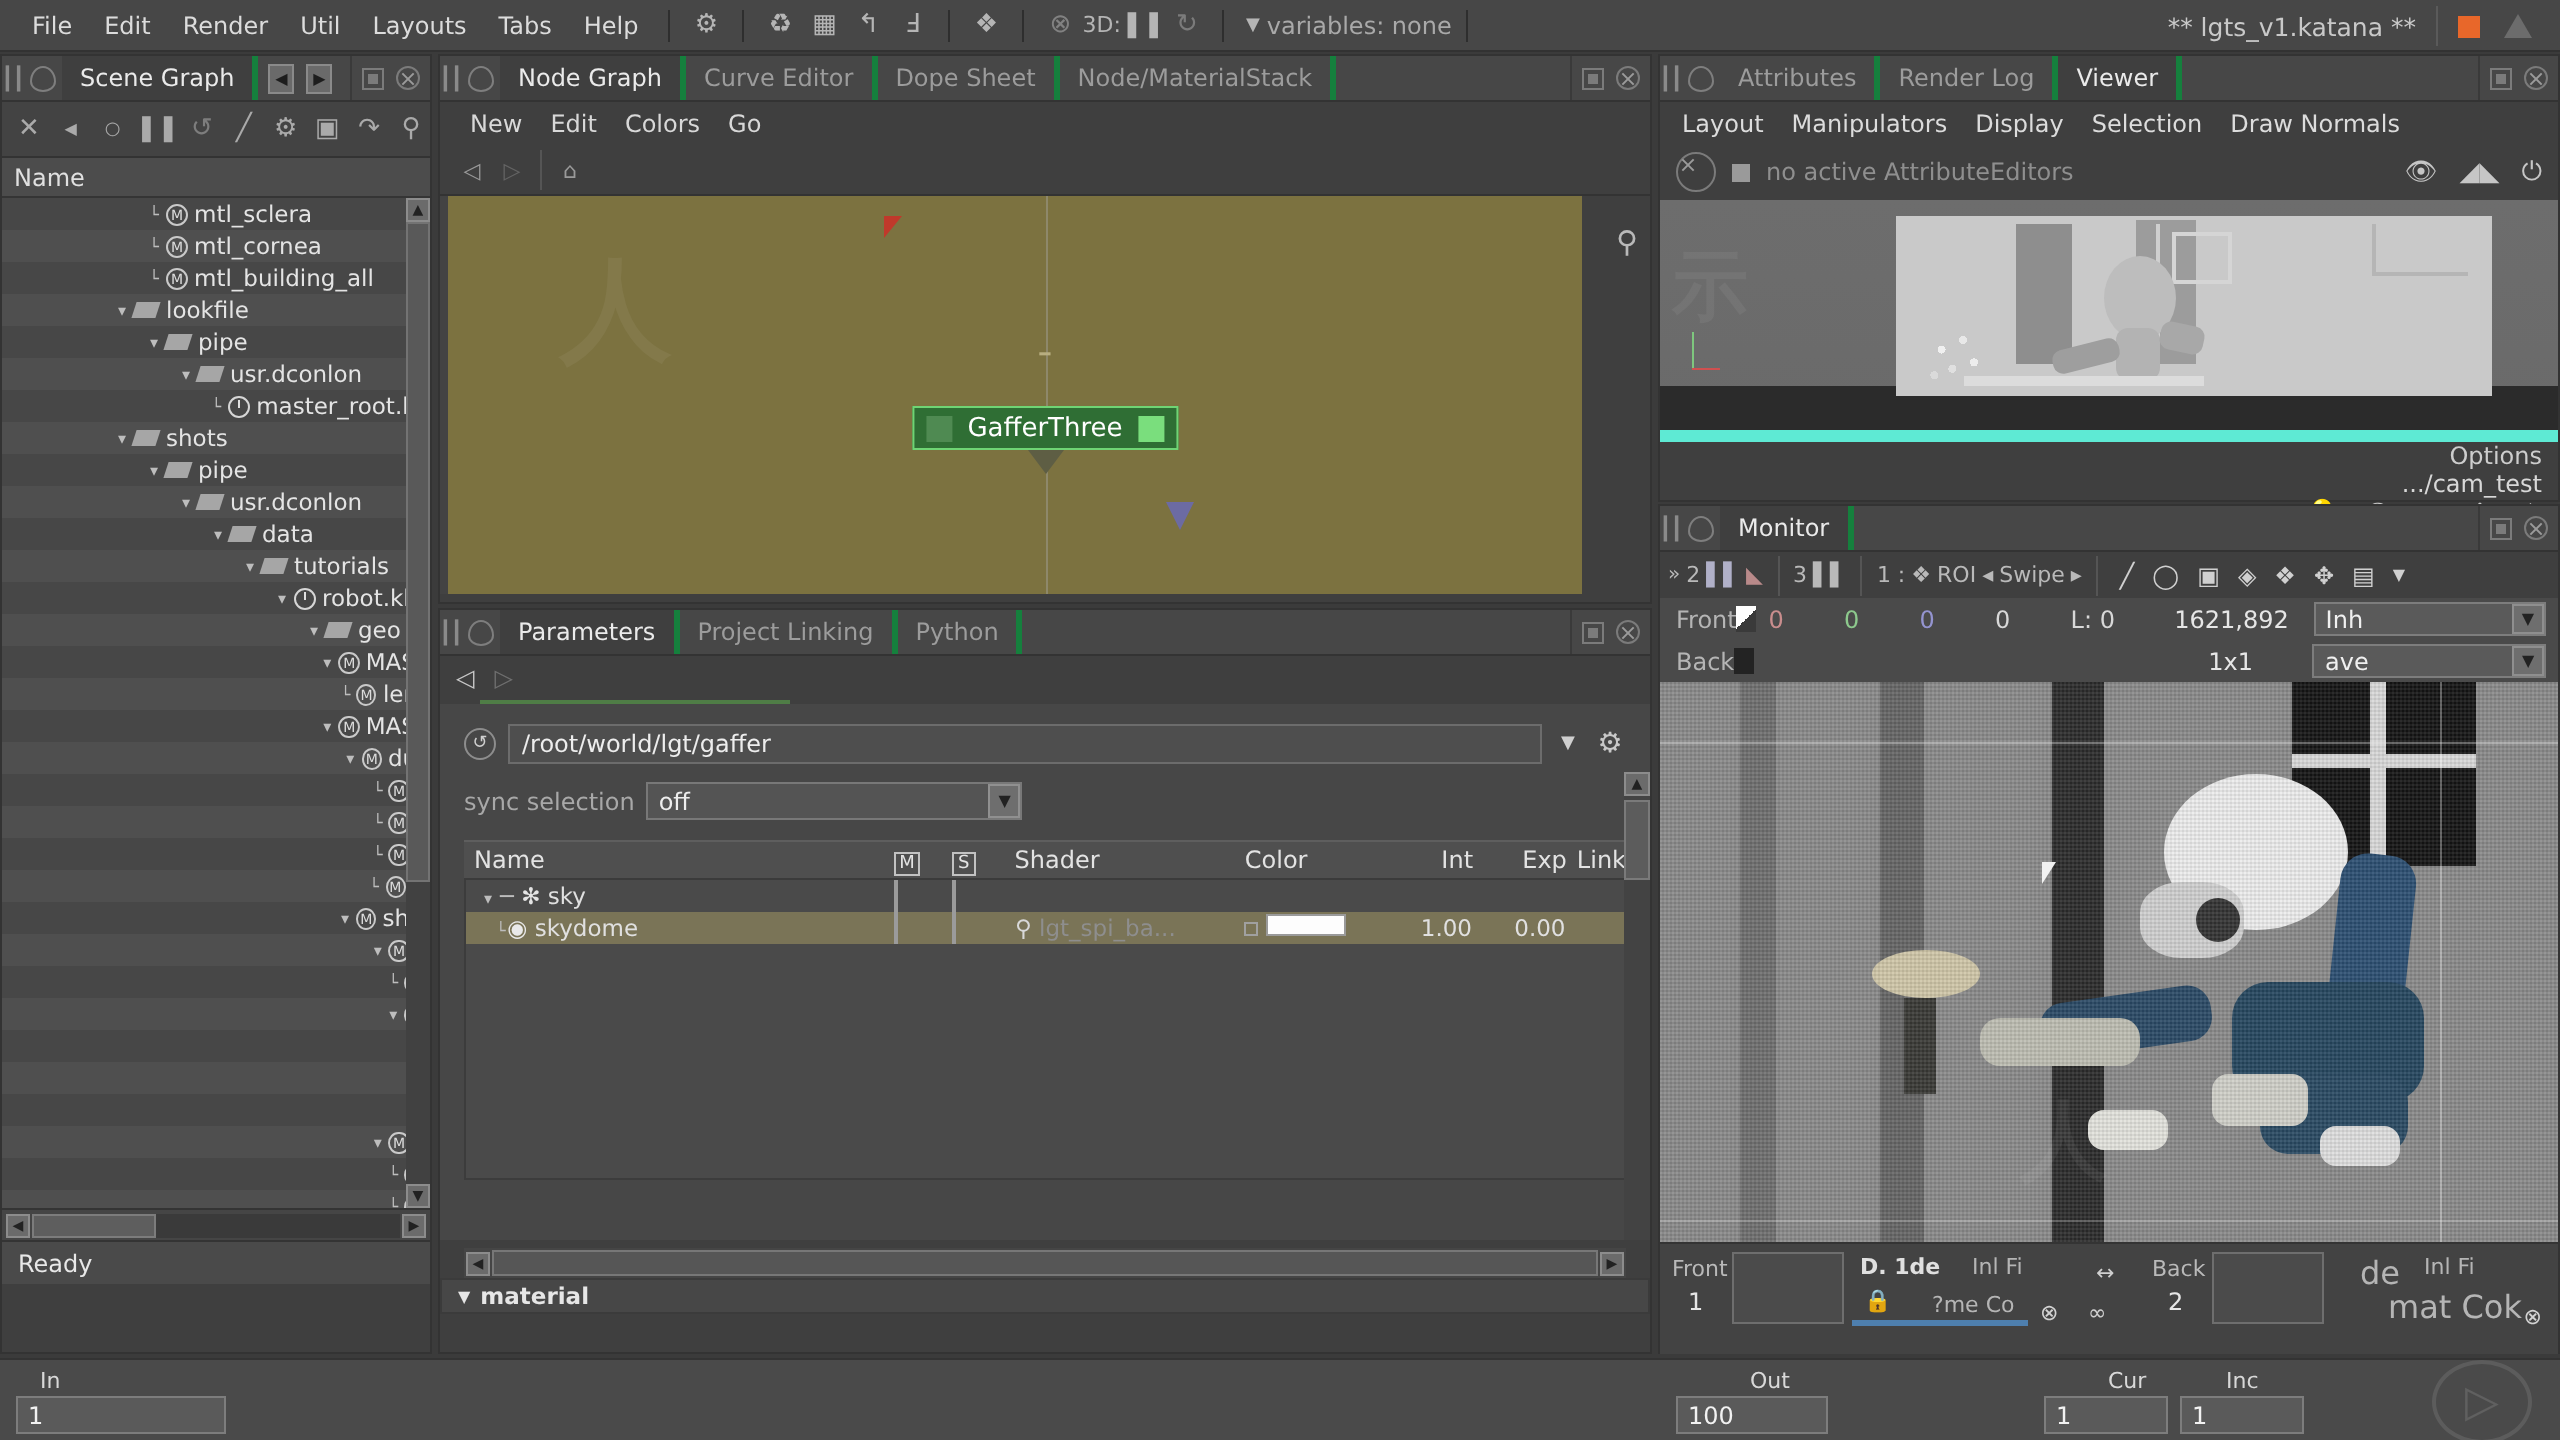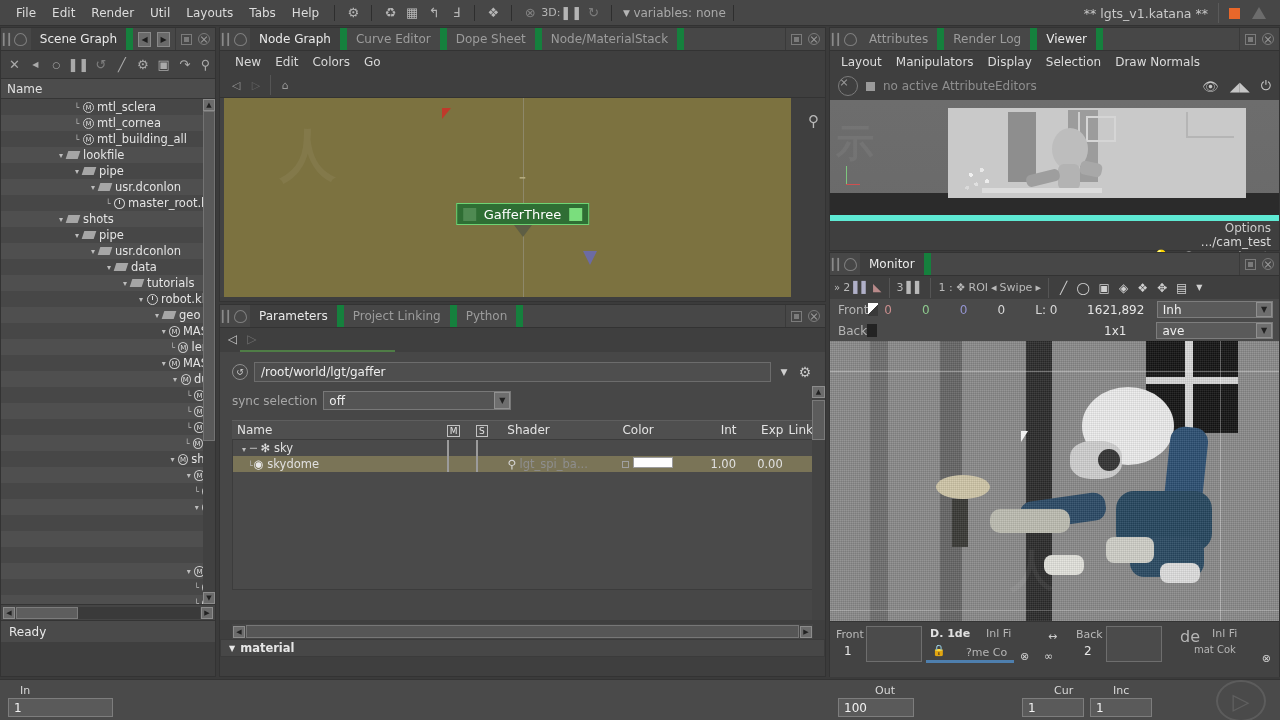--- a/index.html
+++ b/index.html
@@ -40,21 +40,21 @@
     height:23px; background:#474747; display:flex; align-items:stretch;
     border-bottom:1px solid #333;
   }
   .grip { width:10px; display:flex; align-items:center; justify-content:center; color:#8a8a8a; font-size:11px; letter-spacing:-1px;}
   .pheart {
     width:20px; display:flex; align-items:center; justify-content:center;
   }
   .heart-i { width:13px;height:13px;border:1px solid #7e7e7e;border-radius:50% 50% 50% 50%/60% 60% 40% 40%; }
   .ptab {
     display:flex; align-items:center; padding:0 9px; font-size:12px; color:#9c9c9c;
-    border-right:7px solid #15803d; cursor:default; white-space:nowrap;
+    border-right:3px solid #15803d; cursor:default; white-space:nowrap;
   }
   .ptab.active { background:#3f3f3f; color:#eaeaea; }
   .ptab-fill { flex:1; border-right:1px solid #3a3a3a;}
   .ptab-btns { display:flex; align-items:center; padding:0 5px; gap:6px;}
   .sq-btn { width:11px;height:11px;border:1px solid #7b7b7b; }
   .sq-btn i { display:block; width:5px;height:5px; background:#7b7b7b; margin:2px;}
   .x-btn { width:12px;height:12px;border:1px solid #7b7b7b;border-radius:50%;position:relative;}
   .x-btn:before,.x-btn:after{content:"";position:absolute;left:1px;top:4.5px;width:8px;height:1px;background:#9b9b9b;}
   .x-btn:before{transform:rotate(45deg);} .x-btn:after{transform:rotate(-45deg);}
   .arrbtn { width:13px;height:15px;background:#6a6a6a;border:1px solid #8a8a8a;display:flex;align-items:center;justify-content:center;color:#1d1d1d;font-size:8px;}
@@ -842,21 +842,21 @@
       <div style="position:absolute;left:102px;top:22px;color:#9b9bd8;font-size:11px;">🔒</div>
       <div style="position:absolute;left:96px;top:38px;width:88px;height:3px;background:#4e7fae;"></div>
       <div style="position:absolute;left:190px;top:28px;">⊗</div>
       <div style="position:absolute;left:218px;top:8px;color:#cfcfcf;">↔</div>
       <div style="position:absolute;left:214px;top:28px;color:#cfcfcf;">∞</div>
       <div style="position:absolute;left:246px;top:6px;font-size:11px;color:#b9b9b9;">Back</div>
       <div style="position:absolute;left:254px;top:22px;font-size:12px;color:#e6e6e6;">2</div>
       <div style="position:absolute;left:276px;top:4px;width:56px;height:36px;border:1px solid #6e6e6e;background:#4b4b4b;"></div>
       <div style="position:absolute;left:350px;top:5px;font-size:16px;color:#b5b5b5;">de</div>
       <div style="position:absolute;left:382px;top:5px;font-size:11px;color:#b5b5b5;">Inl Fi</div>
-      <div style="position:absolute;left:364px;top:22px;font-size:10px;color:#b5b5b5;">mat Cok</div>
+      <div style="position:absolute;left:364px;top:22px;font-size:16px;color:#b5b5b5;">mat Cok</div>
       <div style="position:absolute;right:8px;top:30px;">⊗</div>
     </div>
   </div>
 
   <div class="timeline">
     <div class="tl-label" style="left:20px;top:4px;">In</div>
     <div class="tl-field" style="left:8px;top:18px;width:105px;">1</div>
 
     <div class="tl-label" style="left:875px;top:4px;">Out</div>
     <div class="tl-field" style="left:838px;top:18px;width:76px;">100</div>

